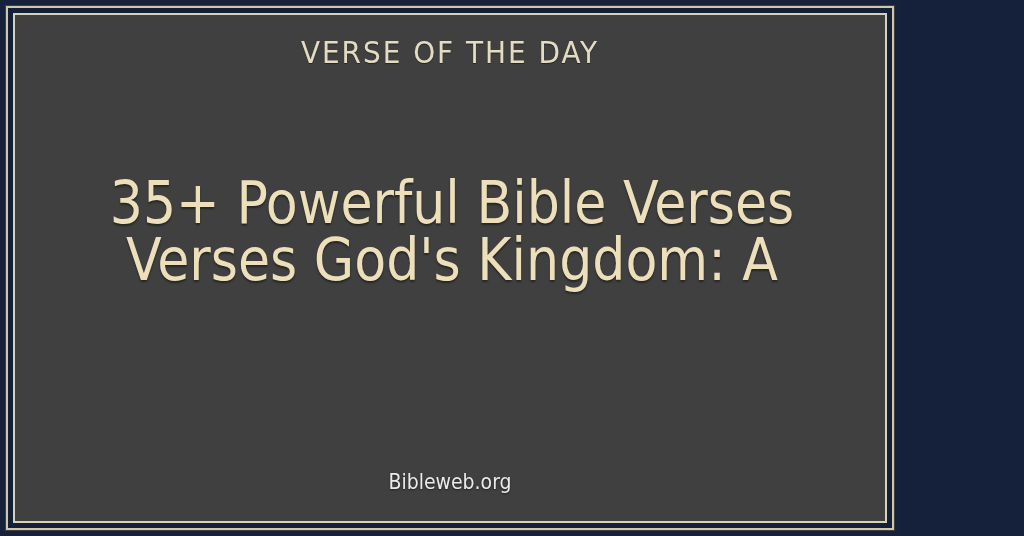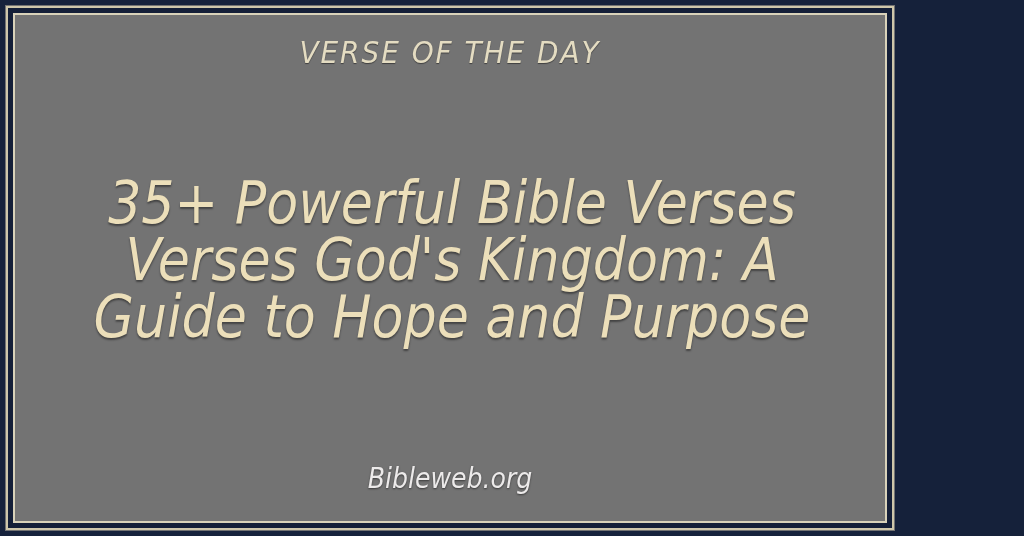--- a/index.html
+++ b/index.html
@@ -4,25 +4,24 @@
 <style>
   html, body {
     margin: 0;
     padding: 0;
     background: #15213a;
   }
   .canvas {
     position: relative;
     width: 900px;
     height: 536px;
-    background: #737373;
+    background: #404040;
     overflow: hidden;
     font-family: "DejaVu Sans Condensed", "Liberation Sans Narrow", "Liberation Sans", sans-serif;
     box-sizing: border-box;
-    font-style: italic;
   }
 
   
   .edge-frame {
     position: absolute;
     inset: 0;
     border: 5px solid #16223c;
     box-sizing: border-box;
     pointer-events: none;
   }
@@ -99,21 +98,21 @@
   }
 
   .footer {
     position: absolute;
     left: 0;
     right: 0;
     bottom: 28px;
     text-align: center;
   }
   .footer-text {
-    font-size: 28px;
+    font-size: 21px;
     line-height: 1;
     color: #eceaea;
     white-space: nowrap;
     text-shadow: 0 1px 2px rgba(0,0,0,0.5);
   }
 </style>
 </head>
 <body>
 
 <div class="canvas">
@@ -123,21 +122,20 @@
   <div class="border-gap"></div>
   <div class="border-inner"></div>
 
   <div class="content">
 
     <div class="eyebrow">VERSE OF THE DAY</div>
 
     <div class="title-block">
       <div class="title-line">35+ Powerful Bible Verses</div>
       <div class="title-line">Verses God's Kingdom: A</div>
-      <div class="title-line">Guide to Hope and Purpose</div>
     </div>
 
     <div class="footer">
       <span class="footer-text">Bibleweb.org</span>
     </div>
 
   </div>
 </div>
 
 </body></html>

